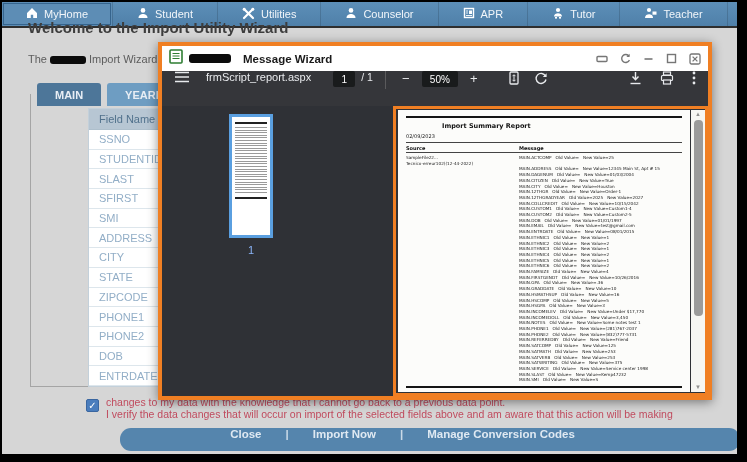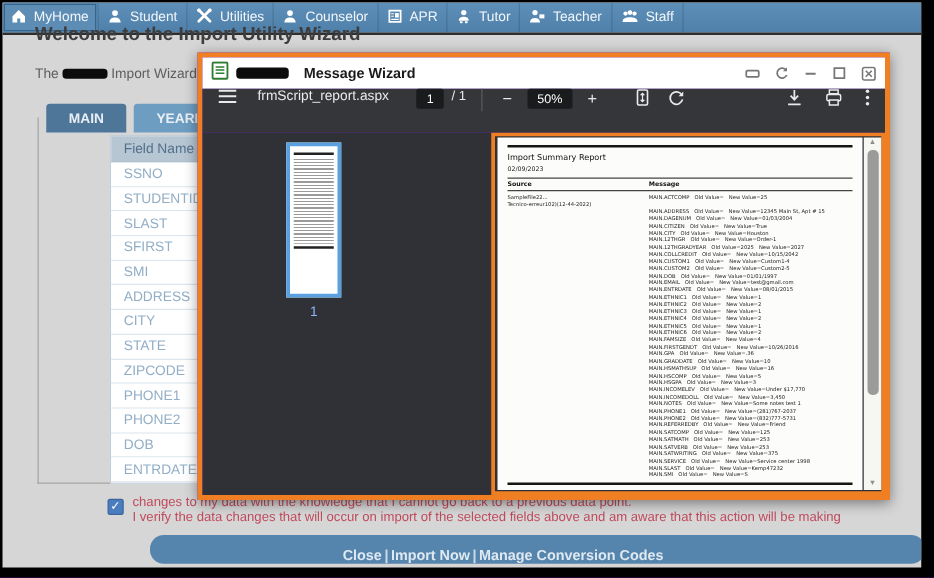--- a/index.html
+++ b/index.html
@@ -1,21 +1,21 @@
 <!DOCTYPE html>
 <html><head>
 <meta charset="utf-8">
 <style>
   * { margin:0; padding:0; box-sizing:border-box; }
   html,body { width:747px; height:462px; background:#000; font-family:"Liberation Sans","DejaVu Sans",sans-serif; }
   #screen { position:absolute; left:2px; top:2px; width:735px; height:452px; background:#d6d6d6; overflow:hidden; }
 
   
   .navbar { position:absolute; left:0; top:0; width:100%; height:26px; background:linear-gradient(#5d8fb8,#4f80a9); display:flex; align-items:stretch; overflow:hidden; border-bottom:2px solid #2e2e2e; }
-  .nav-item { display:flex; align-items:center; gap:6px; padding:0 7px; color:#f2f6fa; font-size:11px; white-space:nowrap; border-left:1px solid rgba(0,0,0,0.14); cursor:pointer; }
+  .nav-item { display:flex; align-items:center; gap:6px; padding:0 24px; color:#f2f6fa; font-size:11px; white-space:nowrap; border-left:1px solid rgba(0,0,0,0.14); cursor:pointer; }
   .nav-item:first-child { border-left:none; }
   .nav-item.active { background:#5d8db5; outline:1px solid #35648d; outline-offset:-2px; }
   .nav-item svg { flex:0 0 auto; }
 
   
   .page-title { position:absolute; left:26px; top:17px; font-size:15px; font-weight:bold; color:#3d3d3d; }
   .page-sub { position:absolute; left:26px; top:51px; font-size:11px; color:#5d5d5d; white-space:nowrap; }
   .redact { display:inline-block; background:#0c0c0c; border-radius:3px; vertical-align:middle; }
   .r-sub { width:36px; height:8px; margin:0 3px; }
   .r-title { width:42px; height:9px; margin-right:6px; }
@@ -27,26 +27,26 @@
   .panel-frame { position:absolute; left:28px; top:92px; width:662px; height:293px; border-left:1px solid #a5a5a5; border-bottom:1px solid #a5a5a5; }
 
   .ftable { position:absolute; left:86px; top:106px; width:270px; border:1px solid #c3d0da; background:#fbfcfd; }
   .ftable-head { height:21px; background:#b7c6d3; color:#51718c; font-size:11px; display:flex; align-items:center; padding:0 10px; border-bottom:1px solid #aebfcc; }
   .frow { height:19.7px; display:flex; align-items:center; padding:0 10px; font-size:11px; color:#92aec7; border-bottom:1px solid #dde6ec; background:#fff; }
 
   .verify-row { position:absolute; left:84px; top:394px; width:640px; }
   .verify-check { position:absolute; left:0; top:3px; width:13px; height:13px; background:#4a7dbd; border:1px solid #3a66a0; border-radius:2px; color:#fff; font-size:10px; line-height:11px; text-align:center; cursor:pointer; }
   .verify-text { margin-left:20px; font-size:10.5px; line-height:12px; color:#c04b5e; }
 
-  .footer-bar { position:absolute; left:118px; top:426px; width:620px; height:23px; background:#5585ad; border-radius:11px; display:flex; align-items:flex-end; justify-content:center; padding-right:55px; gap:2px; color:#dfe9f2; font-size:11.5px; font-weight:bold; }
+  .footer-bar { position:absolute; left:118px; top:426px; width:620px; height:23px; background:#5585ad; border-radius:11px; display:flex; align-items:flex-start; justify-content:center; padding-right:55px; gap:24px; color:#dfe9f2; font-size:11.5px; font-weight:bold; }
   .footer-bar .sep { opacity:.85; }
   .footer-link { cursor:pointer; }
 
   
-  .modal { position:absolute; left:156px; top:40px; width:554px; height:358px; border:4px solid #f07f23; background:#6d28d9; box-shadow:0 2px 10px rgba(0,0,0,.45); }
+  .modal { position:absolute; left:156px; top:40px; width:554px; height:358px; border:4px solid #f07f23; background:#14b8a6; box-shadow:0 2px 10px rgba(0,0,0,.45); }
   .m-titlebar { height:25px; background:#fff; display:flex; align-items:center; padding:0 7px; gap:6px; }
   .m-title { font-size:11.5px; font-weight:bold; color:#1a1a1a; }
   .m-controls { margin-left:auto; display:flex; align-items:center; gap:12px; }
   .m-controls svg { cursor:pointer; }
 
   .pdf-toolbar { height:35px; background:#35363a; display:flex; align-items:flex-start; padding:0 12px; color:#e8eaed; }
   .pdf-file { font-size:11px; margin-left:16px; }
   .page-box, .zoom-box { background:#191b1c; color:#fff; font-size:10px; display:flex; align-items:center; justify-content:center; border-radius:2px; }
   .page-box { width:22px; height:16px; margin-left:22px; }
   .page-total { font-size:10.5px; margin-left:6px; }
@@ -62,21 +62,21 @@
   .thumb { position:absolute; left:67px; top:8px; width:44px; height:124px; border:3px solid #5a9fe0; background:#fff; cursor:pointer; }
   .thumb-inner { position:absolute; inset:3px; }
   .thumb-inner .t-top { height:2px; background:#222; margin-top:2px; }
   .thumb-inner .t-lines { margin-top:3px; height:68px; background:repeating-linear-gradient(to bottom,#9a9a9a 0 1px,transparent 1px 2.6px); }
   .thumb-inner .t-bot { height:2px; background:#222; margin-top:2px; }
   .thumb-num { position:absolute; left:67px; top:138px; width:44px; text-align:center; color:#8ab4f8; font-size:11px; }
 
   .page-outline { position:absolute; left:231px; top:0; right:0; bottom:0; border:3px solid #f07f23; }
   .report-page { position:absolute; left:236px; top:4px; width:292px; bottom:4px; background:#fcfcfa; overflow:hidden; padding:6px 8px; font-family:"DejaVu Sans",sans-serif; }
   .rule-top { border-top:2px solid #151515; margin-bottom:4px; }
-  .rep-title { font-size:6.5px; font-weight:normal; color:#111; }
+  .rep-title { font-size:6.5px; font-weight:bold; color:#111;margin-left:36px; }
   .rep-date { font-size:5px; color:#222; margin-top:3px; margin-bottom:3px; }
   .rep-head { display:flex; border-top:1px solid #444; border-bottom:1px solid #444; padding:1.5px 0; font-size:5px; font-weight:bold; color:#111; }
   .rep-head .c1 { width:113px; }
   .rep-body { display:flex; margin-top:2px; }
   .rep-src { width:113px; font-size:4.2px; line-height:5.6px; color:#222; }
   .rep-msgs { flex:1; font-size:4.2px; line-height:5.7px; color:#222; }
   .msg-line { white-space:pre; min-height:5.7px; overflow:hidden; }
   .rule-bottom { position:absolute; left:8px; right:8px; bottom:4px; border-top:2px solid #151515; }
 
   .pdf-scrollbar { position:absolute; right:3px; top:4px; bottom:4px; width:14px; background:#f6f6f3; }

